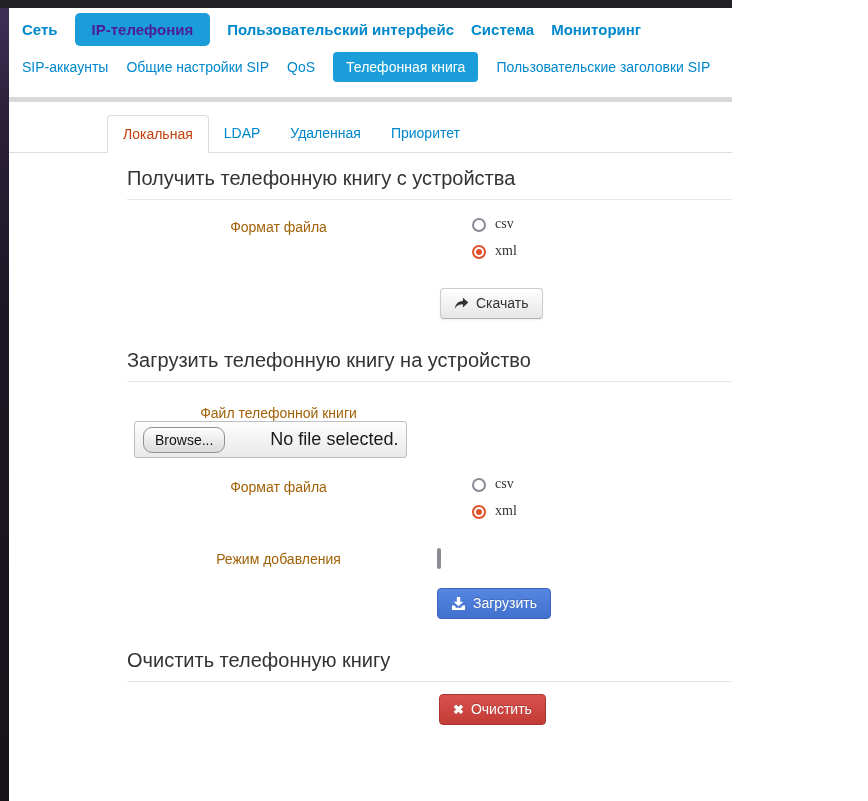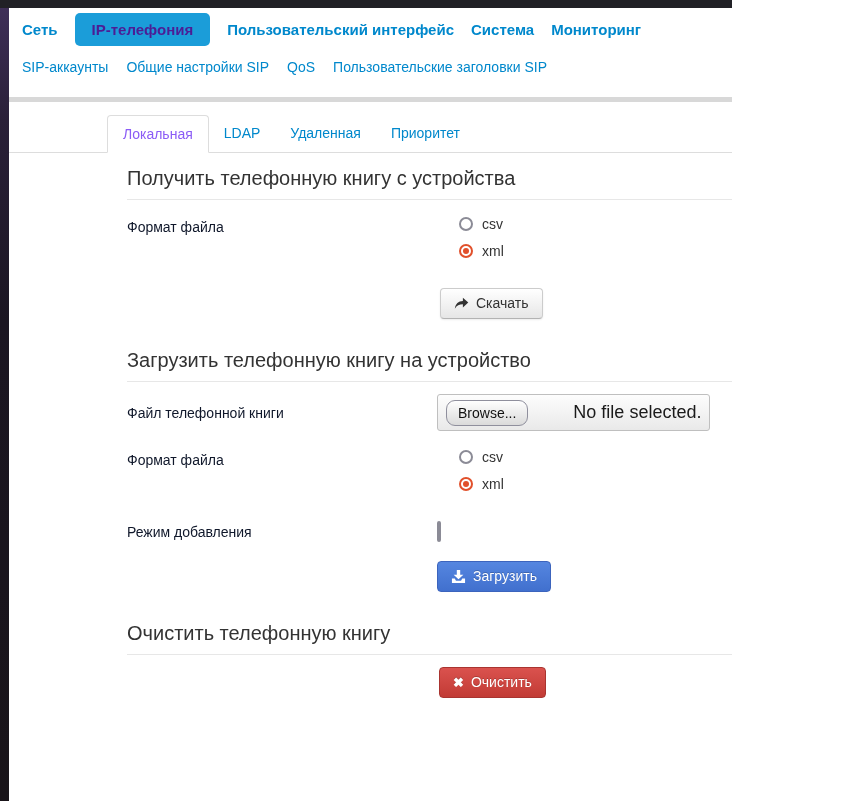--- a/index.html
+++ b/index.html
@@ -18,32 +18,32 @@
   .subnav{display:flex;align-items:flex-start;padding:2px 0 15px 13px;}
   .subnav .nav-item{color:#0088cc;font-size:14px;margin-right:18px;padding:7px 0;
     cursor:pointer;white-space:nowrap;}
   .subnav .nav-item.active{background:#1b9dd9;color:#fff;border-radius:4px;padding:7px 13px;}
 
   .divider{height:5px;background:#d8d8d8;}
 
   
   .tabs{display:flex;margin-top:13px;padding-left:98px;border-bottom:1px solid #ddd;}
   .tab{font-size:14px;color:#0088cc;padding:10px 15px;margin-bottom:-1px;cursor:pointer;}
-  .tab.active{color:#8b5cf6;background:#fff;border:1px solid #ddd;border-bottom-color:#fff;
+  .tab.active{color:#c2410c;background:#fff;border:1px solid #ddd;border-bottom-color:#fff;
     border-radius:4px 4px 0 0;}
 
   
   .content{padding-left:118px;}
   .section-title{font-size:20px;font-weight:400;color:#333;margin:14px 0 0 0;
     padding-bottom:9px;border-bottom:1px solid #e7e7e7;}
   .form-row{display:flex;margin-top:16px;}
-  .label-col{width:303px;text-align:left;font-size:14px;color:#0f172a;padding-top:3px;flex:none;}
+  .label-col{width:303px;text-align:center;font-size:14px;color:#a16207;padding-top:3px;flex:none;}
   .ctrl-col{padding-left:7px;}
 
-  .radio-opt{display:flex;align-items:center;margin:0 0 11px 22px;}
+  .radio-opt{display:flex;align-items:flex-end;margin:0 0 11px 35px;font-family:Liberation Serif, serif;}
   .radio{width:14px;height:14px;border-radius:50%;border:2px solid #8b8b96;background:#fff;
     box-sizing:border-box;position:relative;flex:none;cursor:pointer;}
   .radio.checked{border-color:#e1502b;}
   .radio.checked::after{content:"";position:absolute;left:2px;top:2px;right:2px;bottom:2px;
     background:#e1502b;border-radius:50%;}
   .opt-label{margin-left:9px;font-size:14px;color:#333;}
 
   .checkbox{width:15px;height:15px;border:2px solid #8b8b96;border-radius:2px;background:#fff;
     box-sizing:border-box;cursor:pointer;}
 
@@ -82,20 +82,21 @@
       <div class="nav-item active">IP-телефония</div>
       <div class="nav-item">Пользовательский интерфейс</div>
       <div class="nav-item">Система</div>
       <div class="nav-item">Мониторинг</div>
     </div>
 
     <div class="subnav">
       <div class="nav-item">SIP-аккаунты</div>
       <div class="nav-item">Общие настройки SIP</div>
       <div class="nav-item">QoS</div>
+      <div class="nav-item active">Телефонная книга</div>
       <div class="nav-item">Пользовательские заголовки SIP</div>
     </div>
 
     <div class="divider"></div>
 
     <div class="tabs">
       <div class="tab active">Локальная</div>
       <div class="tab">LDAP</div>
       <div class="tab">Удаленная</div>
       <div class="tab">Приоритет</div>
@@ -131,21 +132,21 @@
               </span>
               <span>Скачать</span>
             </button>
           </div>
         </div>
       </div>
 
       <div class="sec-gap">
         <div class="section-title">Загрузить телефонную книгу на устройство</div>
 
-        <div class="form-row" style="margin-top:12px;">
+        <div class="form-row" style="margin-top:12px;flex-direction:column;">
           <div class="label-col" style="padding-top:11px;">Файл телефонной книги</div>
           <div class="ctrl-col">
             <div class="filewidget">
               <span class="browse-btn">Browse...</span>
               <span class="nofile">No file selected.</span>
             </div>
           </div>
         </div>
 
         <div class="form-row mt18">

